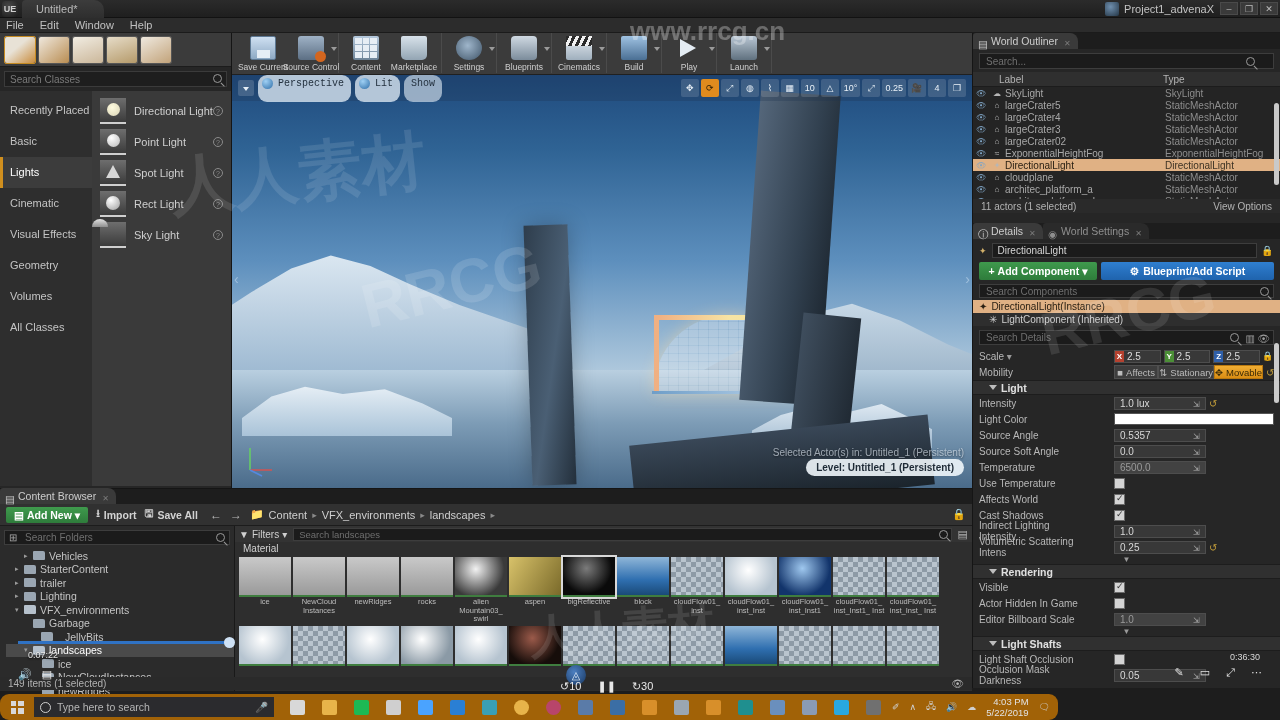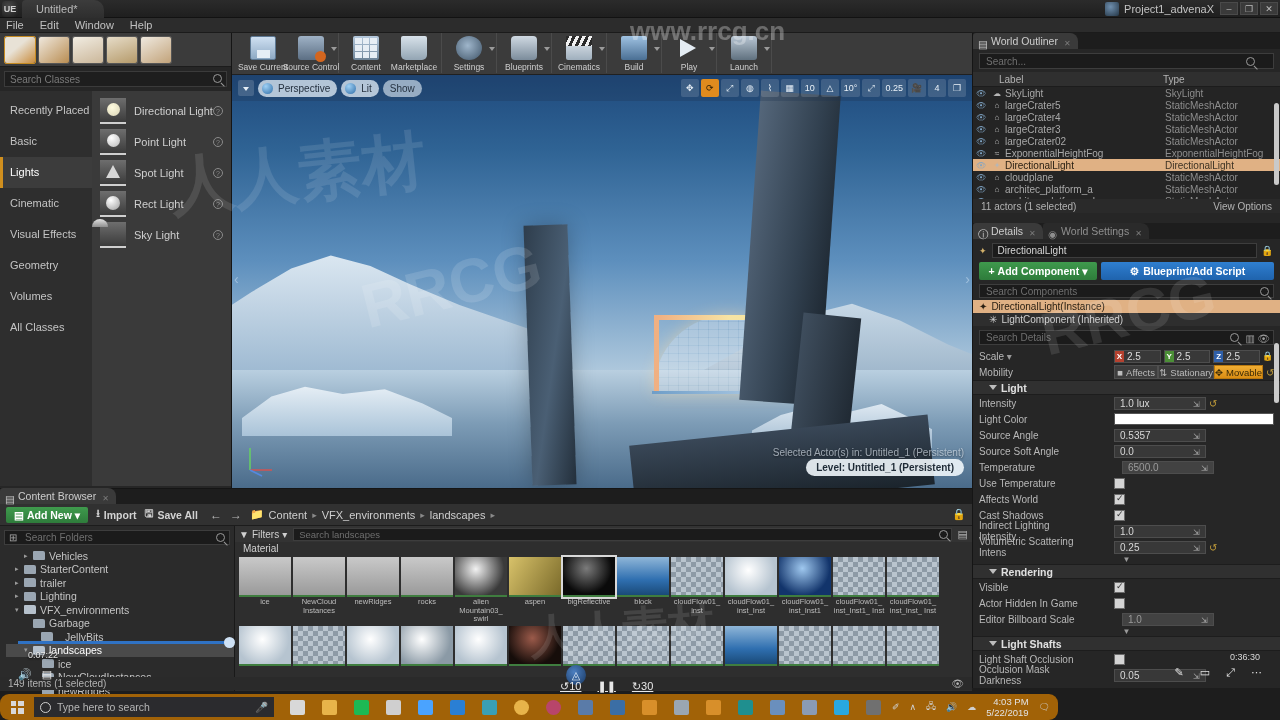--- a/index.html
+++ b/index.html
@@ -139,22 +139,22 @@
     box-shadow:0 0 16px rgba(255,220,160,.45); }
   .arch-base { position:absolute; left:420px; top:316px; width:160px; height:3px;
     background:linear-gradient(90deg,#6f9ec8,#c8ddf0); }
 
   
   .vp-tb { position:absolute; left:0; top:0; width:100%; height:26px;
     background:rgba(30,52,78,.28); display:flex; align-items:center; padding:0 6px; gap:4px; }
   .vp-caret { width:16px; height:16px; background:rgba(255,255,255,.16); border-radius:2px; position:relative; }
   .vp-caret::after { content:""; position:absolute; left:5px; top:7px; border-left:3px solid transparent;
     border-right:3px solid transparent; border-top:4px solid #e6eef6; }
-  .vp-btn { height:17px; padding:0 7px 0 20px; border-radius:9px; background:rgba(230,240,250,.75);
-    color:#24313f; font-size:10px; line-height:17px; position:relative; }
+  .vp-btn { height:27px; padding:0 7px 0 20px; border-radius:9px; background:rgba(230,240,250,.75);
+    color:#24313f; font-size:10px; line-height:17px; position:relative;font-family:Liberation Mono, monospace; }
   .vp-btn .dot { position:absolute; left:4px; top:3px; width:11px; height:11px; border-radius:50%;
     background:radial-gradient(circle at 35% 30%,#9fd0f4,#2f6ea8); }
   .vp-btn.plain { padding-left:7px; background:rgba(225,236,246,.62); }
   .vp-right { position:absolute; right:6px; top:4px; display:flex; gap:2px; align-items:center; }
   .vr { height:18px; min-width:18px; padding:0 3px; background:rgba(255,255,255,.14);
     border-radius:2px; display:flex; align-items:center; justify-content:center;
     color:#eaf1f8; font-size:9px; }
   .vr.on { background:#e08b1e; color:#2a1c04; }
   .vp-status { position:absolute; right:8px; bottom:30px; font-size:10px;
     color:rgba(230,240,250,.62); text-shadow:0 1px 2px rgba(0,0,0,.5); }
@@ -207,21 +207,21 @@
     color:#cfcfcf; padding-left:6px; }
   .comp-row.sel { background:#e0b184; color:#2a2013; }
   .comp-row.sub { padding-left:16px; background:#2e2e2e; }
   .d-srch2 { margin:4px 6px 3px 6px; height:15px; background:#1b1b1b; border:1px solid #3d3d3d;
     color:#6f6f6f; font-size:10px; padding:0 50px 0 6px; line-height:14px; position:relative; }
   .prop { display:flex; align-items:center; height:16px; padding:0 6px; font-size:10px;gap:30px; }
   .prop .k { width:105px; color:#b8b8b8; }
   .prop .v { flex:1; display:flex; align-items:center; gap:3px; }
   .numfield { background:#383838; border:1px solid #4d4d4d; height:13px; color:#d8d8d8;
     font-size:10px; padding:0 14px 0 5px; line-height:12px; position:relative; flex:1; }
-  .numfield.dim { color:#9a9a9a; background:#424242;margin-left:8px; }
+  .numfield.dim { color:#9a9a9a; background:#424242; }
   .spin { position:absolute; right:2px; top:1px; width:10px; height:10px; color:#b0b0b0; font-size:8px; }
   .reset { color:#c29d3a; font-size:10px; width:8px; }
   .axisfield { flex:1; display:flex; align-items:center; height:13px; background:#383838;
     border:1px solid #4d4d4d; font-size:10px; color:#dcdcdc; padding-left:12px; position:relative; }
   .axisfield b { position:absolute; left:0; top:0; width:9px; height:11px; text-align:center;
     font-size:8px; line-height:11px; color:#fff; }
   .ax-x b { background:#b5412f; } .ax-y b { background:#4b8f36; } .ax-z b { background:#2f5fa8; }
   .mobility { flex:1; display:flex; height:14px; }
   .mob { flex:1; display:flex; align-items:center; justify-content:center; gap:3px;
     background:#3d3d3d; border:1px solid #4f4f4f; color:#bcbcbc; font-size:9.5px; }
@@ -282,21 +282,21 @@
   
   .vid-time { position:absolute; left:28px; top:650px; font-size:9px; color:#e9e9e9;
     text-shadow:0 1px 2px #000; }
   .vid-time2 { position:absolute; right:20px; top:652px; font-size:9px; color:#d8d8d8; }
   .vid-bar { position:absolute; left:18px; top:641px; width:216px; height:3px; background:#2f72c4; }
   .vid-knob { position:absolute; left:224px; top:637px; width:11px; height:11px; border-radius:50%;
     background:#cfe2f5; }
   .vid-ctrls { position:absolute; left:18px; top:668px; display:flex; gap:10px;
     color:#e8e8e8; font-size:11px; }
   .vid-ctrls2 { position:absolute; left:560px; top:680px; display:flex; gap:16px; align-items:center;
-    color:#e8e8e8; font-size:11px;text-decoration:underline; }
+    color:#e8e8e8; font-size:11px; }
   .vid-right { position:absolute; right:18px; top:666px; display:flex; gap:16px; color:#e0e0e0; font-size:11px; }
   .vid-logo { position:absolute; left:566px; top:665px; width:20px; height:20px; border-radius:50%;
     background:radial-gradient(circle at 40% 35%,#4c7fc0,#17365f); color:#dbe8f5;
     text-align:center; line-height:20px; font-size:11px; }
 
   
   .taskbar { position:absolute; left:0; bottom:0; width:1058px; height:26px; background:#a16207;
     display:flex; align-items:center;border-radius:9px; }
   .start { width:34px; height:26px; display:flex; align-items:center; justify-content:center; }
   .start i { width:13px; height:13px; display:grid; grid-template-columns:1fr 1fr;

